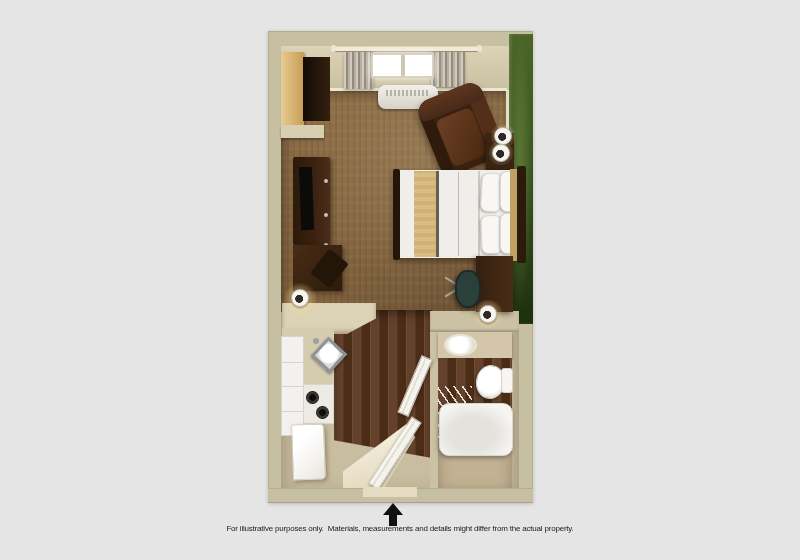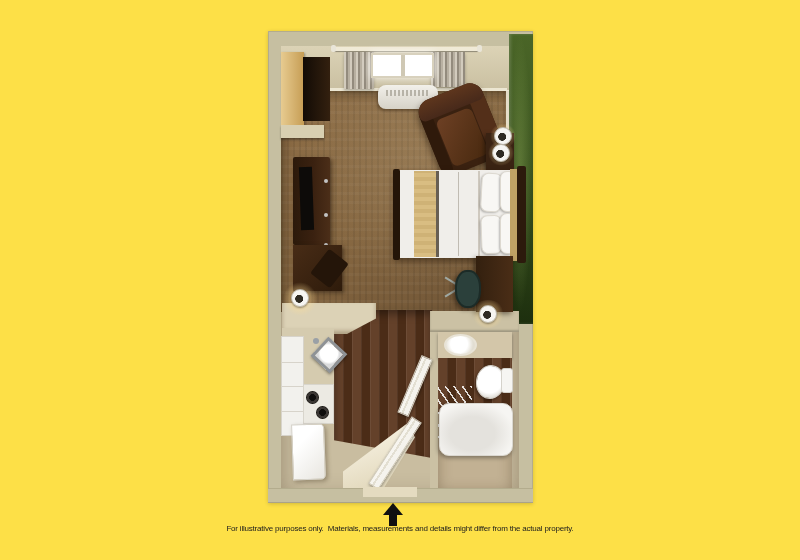--- a/index.html
+++ b/index.html
@@ -1,16 +1,16 @@
 <!DOCTYPE html>
 <html style="--wall: #c6bfa1; --wall-face: #dcd3b6; --trim: #f0ead7; --carpet: #84653f; --wood: #4b2c17; --wood-light: #64412a; --bath-wall: #c2b193; --bath-floor: #c9bda0; --green-light: #4a6527; --green-mid: #3c5520; --green-dark: #1d2f0e; --counter: #dcd2b6; --cabinet-white: #f2f1ed; --furn-dark: #3a2110; --bed-white: #f0eeea; --runner: #d9bd82; --headboard-tan: #c0a265; --chair-teal: #2b403b; --lamp-glow: rgba(255,222,150,0.85); --arrow-black: #111111; --caption-color: #1c1c1c;"><head>
 <meta charset="utf-8">
 <style>
   html,body{margin:0;padding:0;background:#fff;}
-  #canvas{position:relative;width:800px;height:560px;background:#fde047;overflow:hidden;
+  #canvas{position:relative;width:800px;height:560px;background:#e5e5e5;overflow:hidden;
           font-family:"Liberation Sans", sans-serif;}
   .f{position:absolute;box-sizing:border-box;}
 
   
   .wall-outer{left:268px;top:31px;width:265px;height:472px;
     background:var(--wall,#c6bfa1);
     box-shadow:inset 0 0 0 1px #b3ac8d, 0 1px 4px rgba(0,0,0,.18);}
   .floor-base{left:281px;top:46px;width:238px;height:452px;
     background:var(--bath-floor,#c9bda0);
     box-shadow:inset 0 0 22px rgba(70,52,28,.38);}

